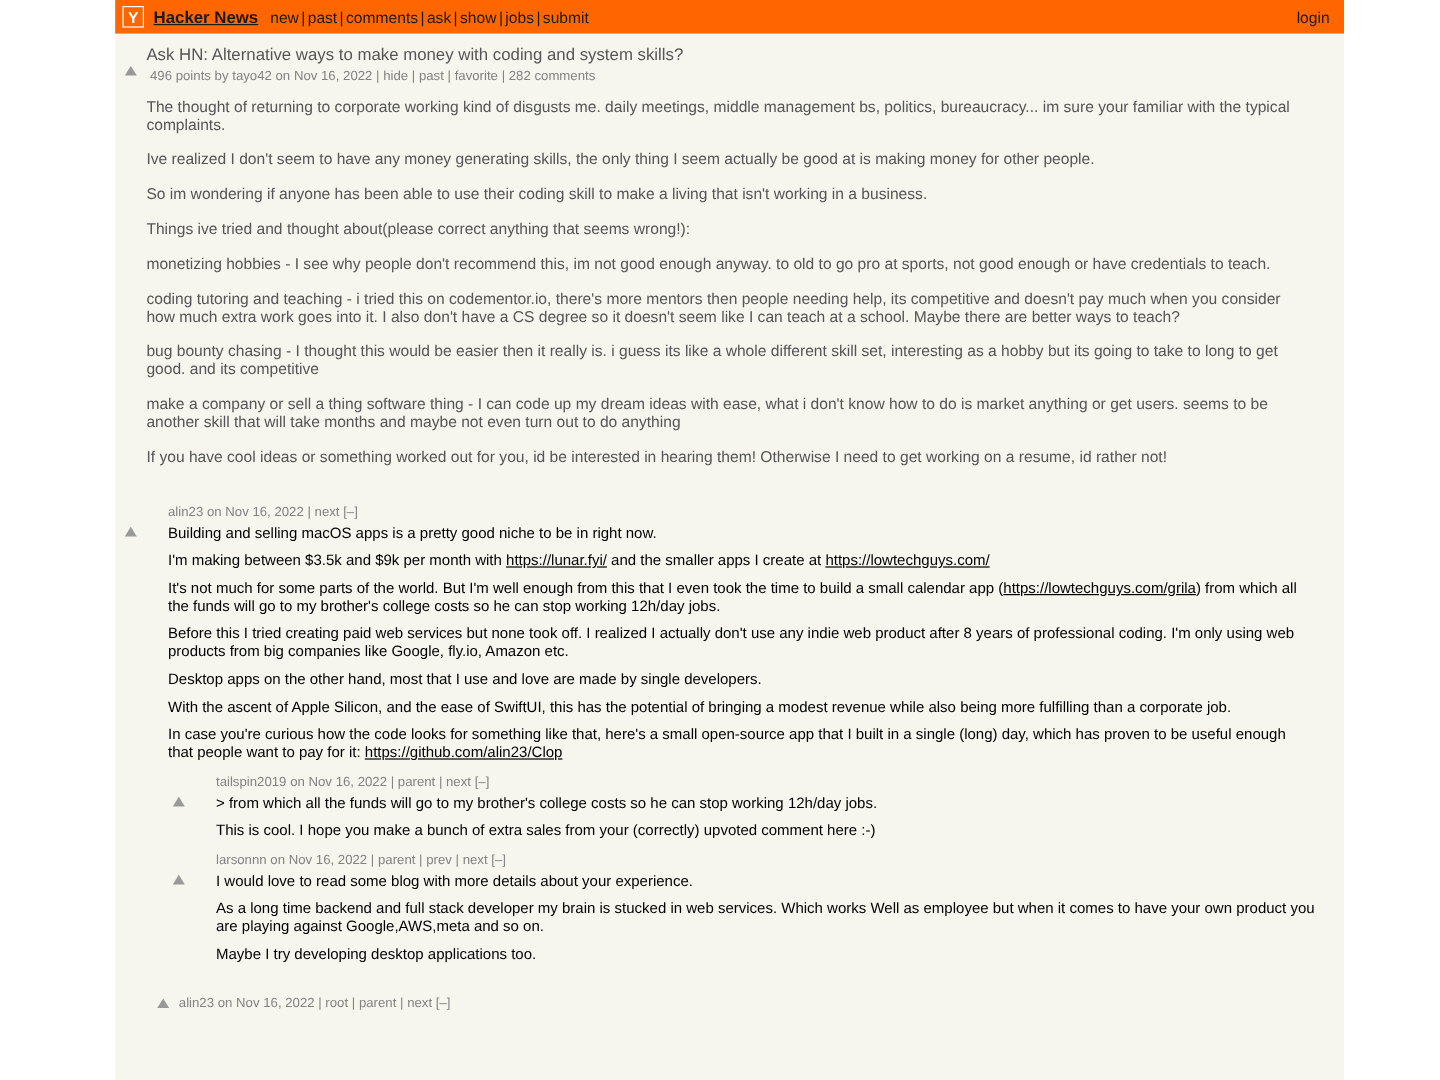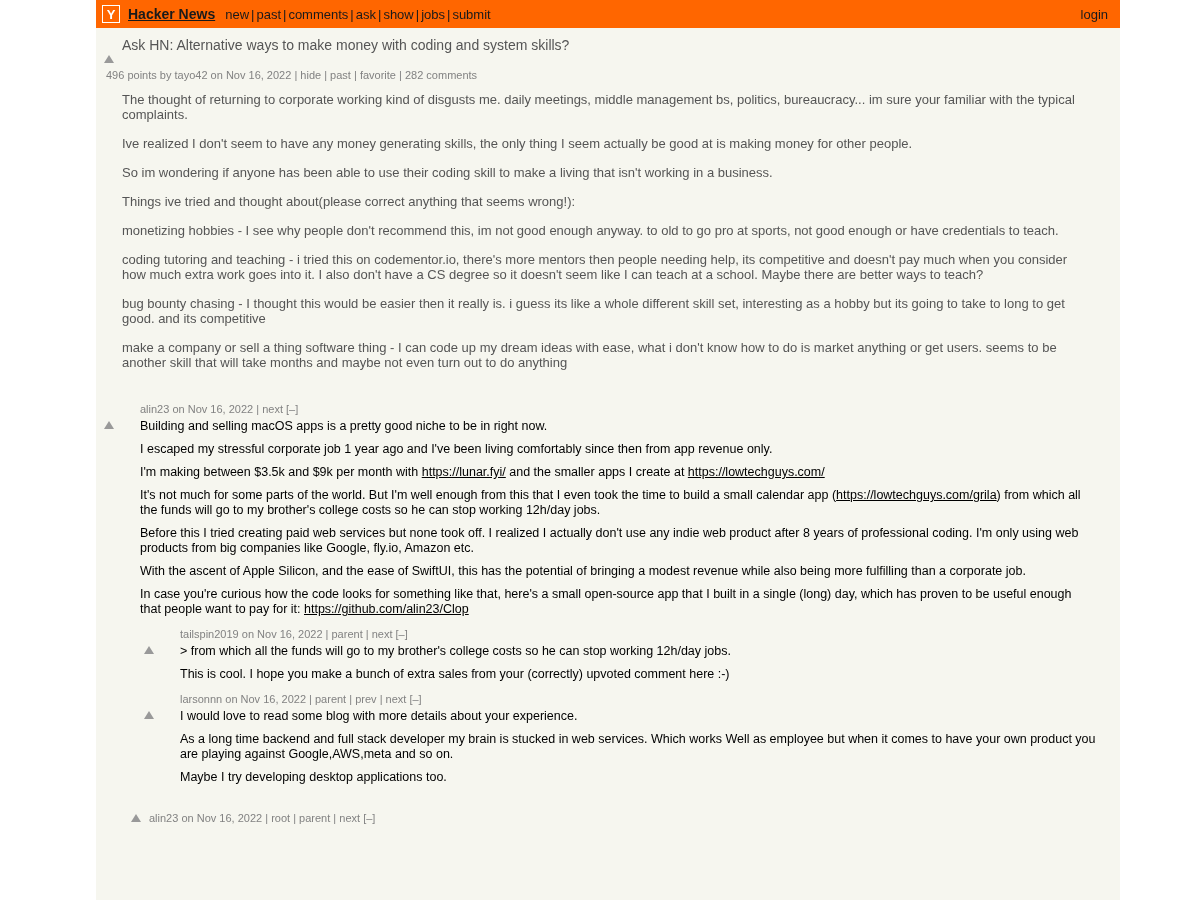--- a/index.html
+++ b/index.html
@@ -97,22 +97,22 @@
   }
   .storylink {
     font-size: 14px;
     color: #555555;
     text-decoration: none;
     line-height: 18px;
   }
   .subtext {
     font-size: 11px;
     color: #828282;
-    padding-left: 10px;
-    margin-top: 14px;
+    padding-left: 29px;
+    margin-top: 3px;
     line-height: 14px;
   }
   .subtext a {
     color: #828282;
     text-decoration: none;
   }
 
   
   #storytext {
     padding: 10px 27px 0 26px;
@@ -195,34 +195,35 @@
 
     <div id="storytext">
         <p>The thought of returning to corporate working kind of disgusts me. daily meetings, middle management bs, politics, bureaucracy... im sure your familiar with the typical complaints.</p>
         <p>Ive realized I don't seem to have any money generating skills, the only thing I seem actually be good at is making money for other people.</p>
         <p>So im wondering if anyone has been able to use their coding skill to make a living that isn't working in a business.</p>
         <p>Things ive tried and thought about(please correct anything that seems wrong!):</p>
         <p>monetizing hobbies - I see why people don't recommend this, im not good enough anyway. to old to go pro at sports, not good enough or have credentials to teach.</p>
         <p>coding tutoring and teaching - i tried this on codementor.io, there's more mentors then people needing help, its competitive and doesn't pay much when you consider how much extra work goes into it. I also don't have a CS degree so it doesn't seem like I can teach at a school. Maybe there are better ways to teach?</p>
         <p>bug bounty chasing - I thought this would be easier then it really is. i guess its like a whole different skill set, interesting as a hobby but its going to take to long to get good. and its competitive</p>
         <p>make a company or sell a thing software thing - I can code up my dream ideas with ease, what i don't know how to do is market anything or get users. seems to be another skill that will take months and maybe not even turn out to do anything</p>
+        <p>If you have cool ideas or something worked out for you, id be interested in hearing them! Otherwise I need to get working on a resume, id rather not!</p>
       </div>
   </div>
 
   <div id="comment-tree">
       <div class="comment ind-0">
         <span class="votearrow"><span class="tri"></span></span>
         <div class="comment-body c-maxw-0">
           <div class="comhead"><a href="#">alin23</a> <a href="#">on Nov 16, 2022</a> | <a href="#">next</a> <a href="#">[–]</a></div>
           <div class="commtext">
             <p>Building and selling macOS apps is a pretty good niche to be in right now.</p>
-            <p>I escaped my stressful corporate job 1 year ago and I've been living comfortably since then from app revenue only.</p>
             <p>I'm making between $3.5k and $9k per month with <a href="#">https://lunar.fyi/</a> and the smaller apps I create at <a href="#">https://lowtechguys.com/</a></p>
             <p>It's not much for some parts of the world. But I'm well enough from this that I even took the time to build a small calendar app (<a href="#">https://lowtechguys.com/grila</a>) from which all the funds will go to my brother's college costs so he can stop working 12h/day jobs.</p>
             <p>Before this I tried creating paid web services but none took off. I realized I actually don't use any indie web product after 8 years of professional coding. I'm only using web products from big companies like Google, fly.io, Amazon etc.</p>
+            <p>Desktop apps on the other hand, most that I use and love are made by single developers.</p>
             <p>With the ascent of Apple Silicon, and the ease of SwiftUI, this has the potential of bringing a modest revenue while also being more fulfilling than a corporate job.</p>
             <p>In case you're curious how the code looks for something like that, here's a small open-source app that I built in a single (long) day, which has proven to be useful enough that people want to pay for it: <a href="#">https://github.com/alin23/Clop</a></p>
           </div>
         </div>
       </div>
       <div class="comment ind-1">
         <span class="votearrow"><span class="tri"></span></span>
         <div class="comment-body c-maxw-1">
           <div class="comhead"><a href="#">tailspin2019</a> <a href="#">on Nov 16, 2022</a> | <a href="#">parent</a> | <a href="#">next</a> <a href="#">[–]</a></div>
           <div class="commtext">

